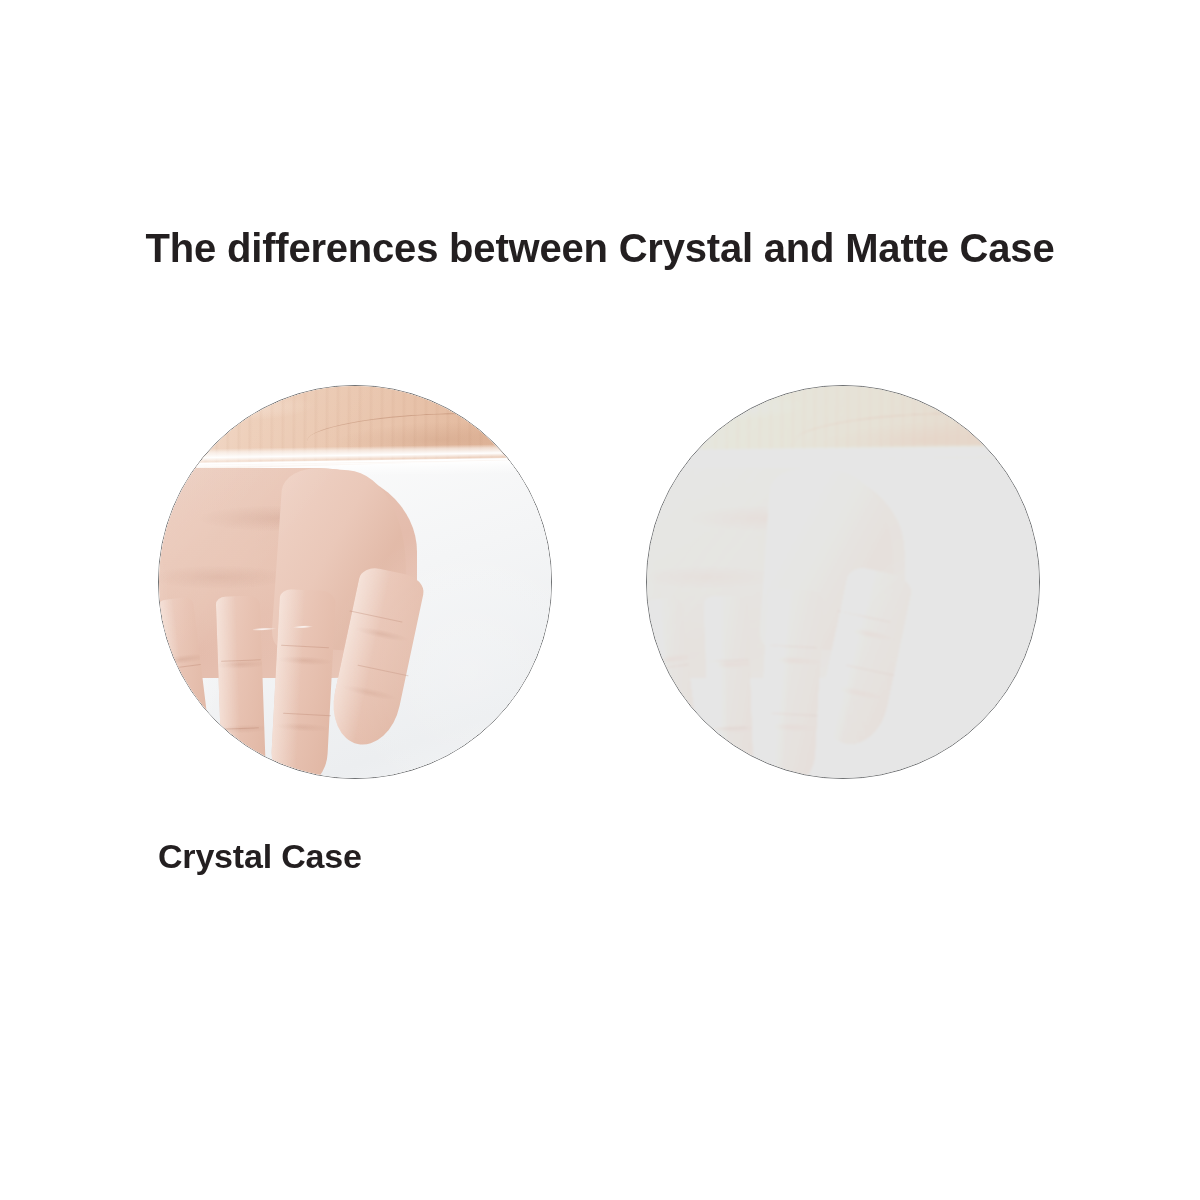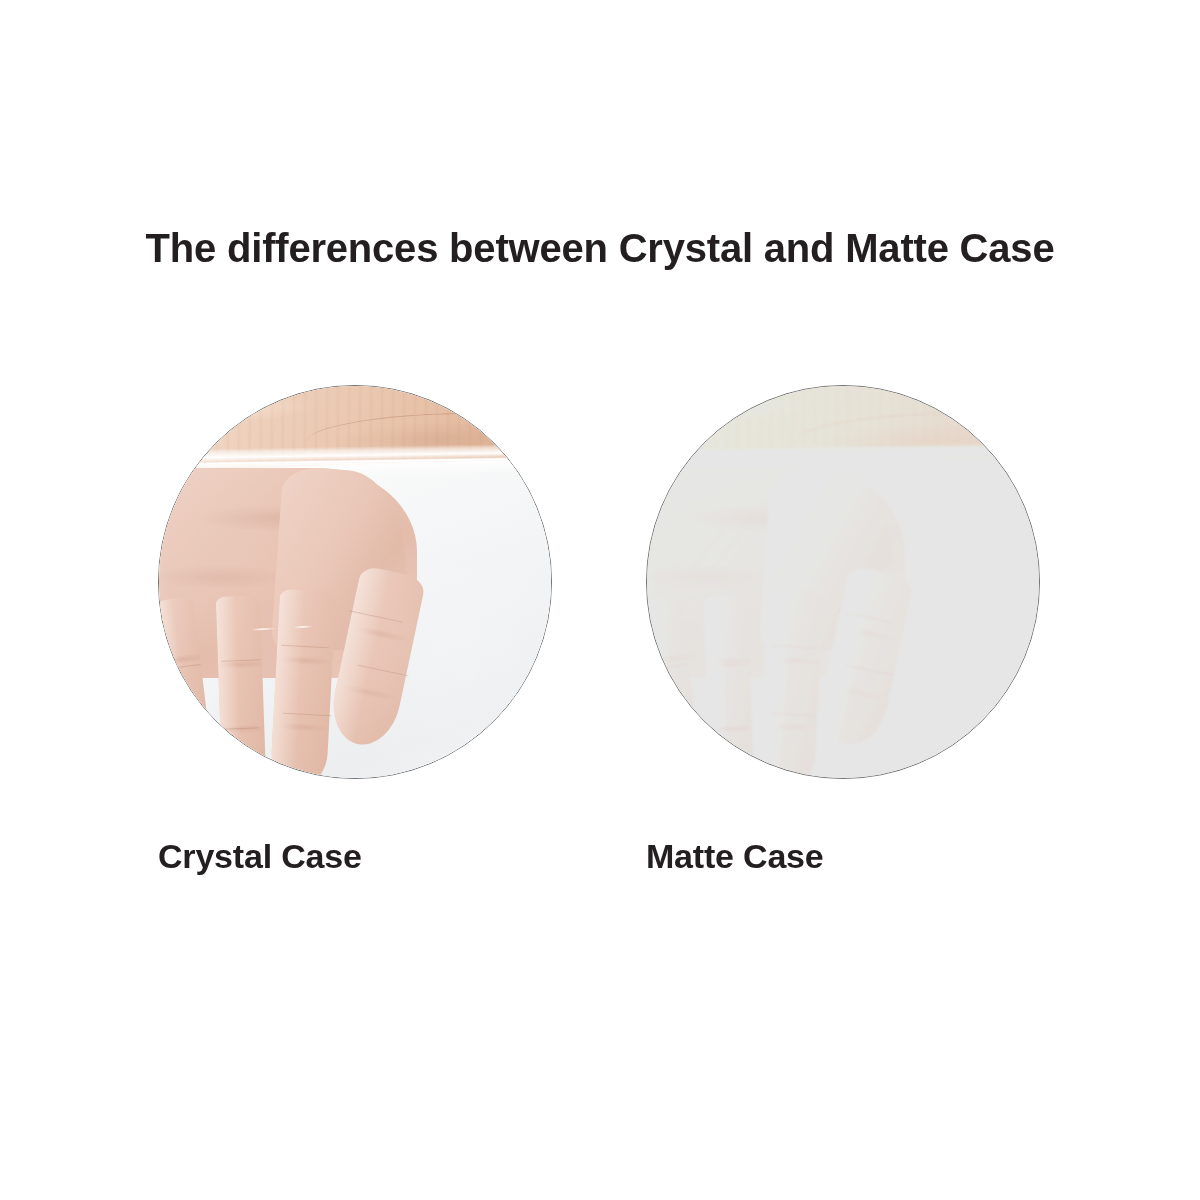--- a/index.html
+++ b/index.html
@@ -399,17 +399,16 @@
           <div class="crease" style="left:124px; top:262px; width:48px; transform:rotate(3deg);"></div>
           <div class="crease" style="left:126px; top:330px; width:48px; transform:rotate(3deg);"></div>
           <div class="crease" style="left:64px;  top:276px; width:40px; transform:rotate(-2deg);"></div>
           <div class="crease" style="left:62px;  top:344px; width:40px; transform:rotate(-2deg);"></div>
           <div class="crease" style="left:12px;  top:282px; width:32px; transform:rotate(-7deg);"></div>
 
           <div class="gloss"></div>
         </div>
       </div>
 
-      <div class="caption">Matte Case</div>
     </div>
 
   </div>
 </div>
 
 </body></html>

